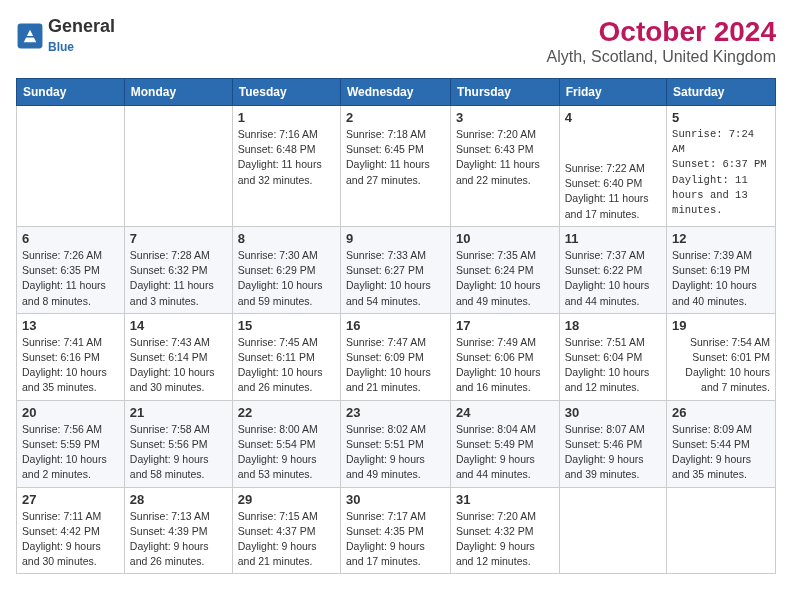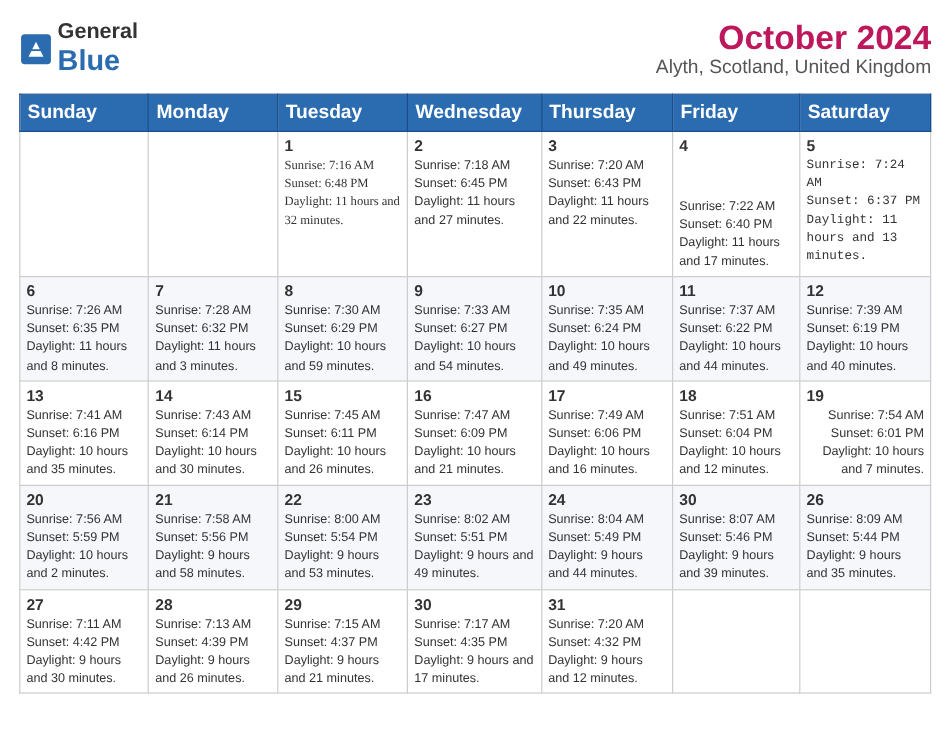--- a/index.html
+++ b/index.html
@@ -20,21 +20,21 @@
       display: flex;
       align-items: center;
       gap: 4px;
     }
     .logo-text-general {
       font-size: 18px;
       font-weight: bold;
       color: #333;
     }
     .logo-text-blue {
-      font-size: 24px;
+      font-size: 12px;
       font-weight: bold;
       color: #2b6cb0;
     }
     .logo-icon {
       width: 28px;
       height: 28px;
     }
     .title-area {
       text-align: right;
     }
@@ -49,21 +49,21 @@
     }
     table {
       width: 100%;
       border-collapse: collapse;
       font-size: 11px;
     }
     .day-header {
       background-color: #2b6cb0;
       color: #fff;
       font-weight: bold;
-      font-size: 16px;
+      font-size: 12px;
       text-align: left;
       padding: 6px 6px;
       border: 1px solid #1a4d8a;
     }
     td {
       border: 1px solid #ccc;
       vertical-align: top;
       padding: 4px 5px;
       width: 113px;
       min-height: 80px;
@@ -126,21 +126,21 @@
         <th class="day-header">Friday</th>
         <th class="day-header">Saturday</th>
       </tr>
   </thead>
   <tbody id="calendar-body">
   <tr>
         <td class="empty-cell"></td>
         <td class="empty-cell"></td>
         <td>
           <span class="day-num">1</span>
-          <div class="cell-text" style="white-space: pre-line; font-family: Liberation Serif, serif;">Sunrise: 7:16 AM
+          <div class="cell-text" style="white-space: pre-line;">Sunrise: 7:16 AM
 Sunset: 6:48 PM
 Daylight: 11 hours and 32 minutes.</div>
         </td>
         <td>
           <span class="day-num">2</span>
           <div class="cell-text" style="white-space: pre-line;">Sunrise: 7:18 AM
 Sunset: 6:45 PM
 Daylight: 11 hours and 27 minutes.</div>
         </td>
         <td>

